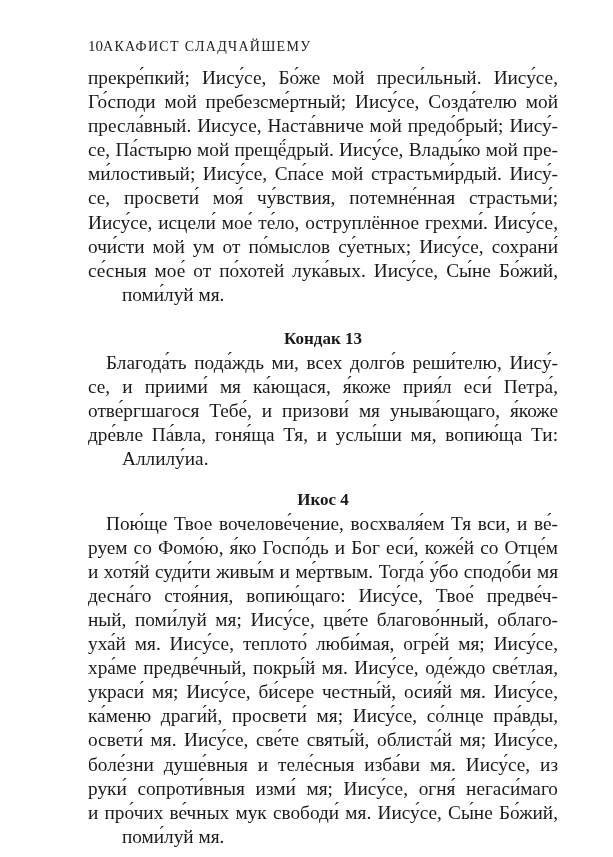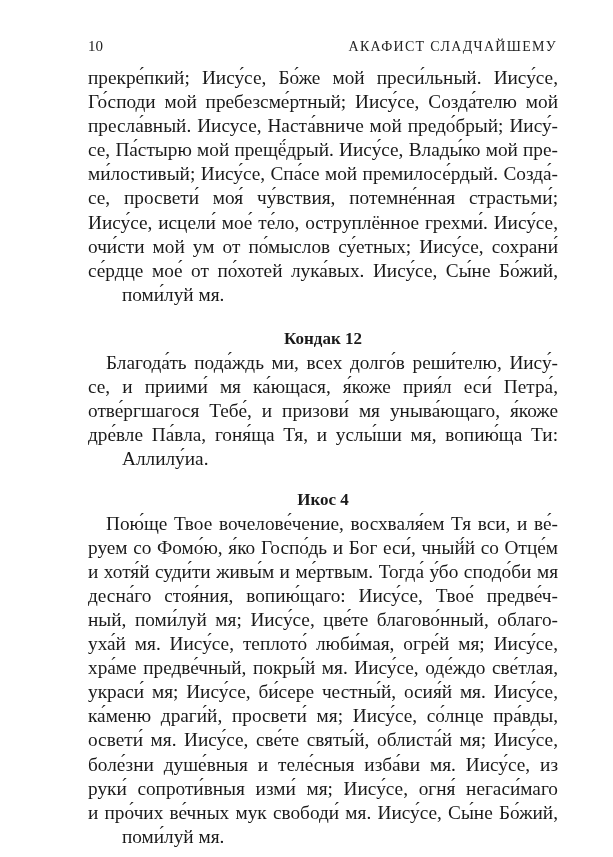--- a/index.html
+++ b/index.html
@@ -4,21 +4,21 @@
   <style>
     html, body { margin: 0; padding: 0; background: #ffffff; }
     body { width: 613px; height: 857px; position: relative; overflow: hidden; }
     .page {
       position: absolute; left: 0; top: 0; width: 613px; height: 857px;
       background: #ffffff; color: #1a1a1a;
       font-family: "Liberation Serif", "DejaVu Serif", serif;
     }
     .running-head {
       position: absolute; left: 88px; right: 56px; top: 38px; height: 20px;
-      display: flex; justify-content: space-between; align-items: baseline;
+      display: flex; justify-content: flex-start; align-items: baseline;
       font-size: 15px; color: #222;
     }
     .folio { font-size: 15px; }
     .head-title { letter-spacing: 1.3px; font-size: 14px; }
     .body {
       position: absolute; left: 88px; width: 470px; top: 66px;
       font-size: 19.3px; line-height: 24.1px;
     }
     .line { display: block; white-space: nowrap; text-align: justify; text-align-last: justify; height: 24.1px; }
     .line.last { text-align-last: left; margin-left: 34px; }
@@ -38,45 +38,45 @@
     <span class="folio">10</span>
     <span class="head-title">АКАФИСТ СЛАДЧАЙШЕМУ</span>
   </div>
 
   <div class="body">
     <div>
       <span class="line">прекре́пкий; Иису́се, Бо́же мой преси́льный. Иису́се,</span>
       <span class="line">Го́споди мой пребезсме́ртный; Иису́се, Созда́телю мой</span>
       <span class="line">пресла́вный. Иисусе, Наста́вниче мой предо́брый; Иису́-</span>
       <span class="line">се, Па́стырю мой прещё́дрый. Иису́се, Влады́ко мой пре-</span>
-      <span class="line">ми́лостивый; Иису́се, Спа́се мой премилосе́рдый. Созда́-</span>
+      <span class="line">ми́лостивый; Иису́се, Спа́се мой страстьми́рдый. Иису́-</span>
       <span class="line">се, просвети́ моя́ чу́вствия, потемне́нная страстьми́;</span>
       <span class="line">Иису́се, исцели́ мое́ те́ло, оструплённое грехми́. Иису́се,</span>
       <span class="line">очи́сти мой ум от по́мыслов су́етных; Иису́се, сохрани́</span>
-      <span class="line">се́рдце мое́ от по́хотей лука́вых. Иису́се, Сы́не Бо́жий,</span>
+      <span class="line">се́сныя мое́ от по́хотей лука́вых. Иису́се, Сы́не Бо́жий,</span>
       <span class="line last">поми́луй мя.</span>
     </div>
 
     <span class="gap"></span>
 
     <div>
-      <span class="heading">Кондак 12</span>
+      <span class="heading">Кондак 13</span>
       <span class="line indent">Благода́ть пода́ждь ми, всех долго́в реши́телю, Иису́-</span>
       <span class="line">се, и приими́ мя ка́ющася, я́коже прия́л еси́ Петра́,</span>
       <span class="line">отве́ргшагося Тебе́, и призови́ мя уныва́ющаго, я́коже</span>
       <span class="line">дре́вле Па́вла, гоня́ща Тя, и услы́ши мя, вопию́ща Ти:</span>
       <span class="line last">Аллилу́иа.</span>
     </div>
 
     <span class="gap2"></span>
 
     <div>
       <span class="heading">Икос 4</span>
       <span class="line indent">Пою́ще Твое вочелове́чение, восхваля́ем Тя вси, и ве́-</span>
-      <span class="line">руем со Фомо́ю, я́ко Госпо́дь и Бог еси́, чный́й со Отце́м</span>
+      <span class="line">руем со Фомо́ю, я́ко Госпо́дь и Бог еси́, коже́й со Отце́м</span>
       <span class="line">и хотя́й суди́ти живы́м и ме́ртвым. Тогда́ у́бо сподо́би мя</span>
       <span class="line">десна́го стоя́ния, вопию́щаго: Иису́се, Твое́ предве́ч-</span>
       <span class="line">ный, поми́луй мя; Иису́се, цве́те благово́нный, облаго-</span>
       <span class="line">уха́й мя. Иису́се, теплото́ люби́мая, огре́й мя; Иису́се,</span>
       <span class="line">хра́ме предве́чный, покры́й мя. Иису́се, оде́ждо све́тлая,</span>
       <span class="line">украси́ мя; Иису́се, би́сере честны́й, осия́й мя. Иису́се,</span>
       <span class="line">ка́меню драги́й, просвети́ мя; Иису́се, со́лнце пра́вды,</span>
       <span class="line">освети́ мя. Иису́се, све́те святы́й, облиста́й мя; Иису́се,</span>
       <span class="line">боле́зни душе́вныя и теле́сныя изба́ви мя. Иису́се, из</span>
       <span class="line">руки́ сопроти́вныя изми́ мя; Иису́се, огня́ негаси́маго</span>

